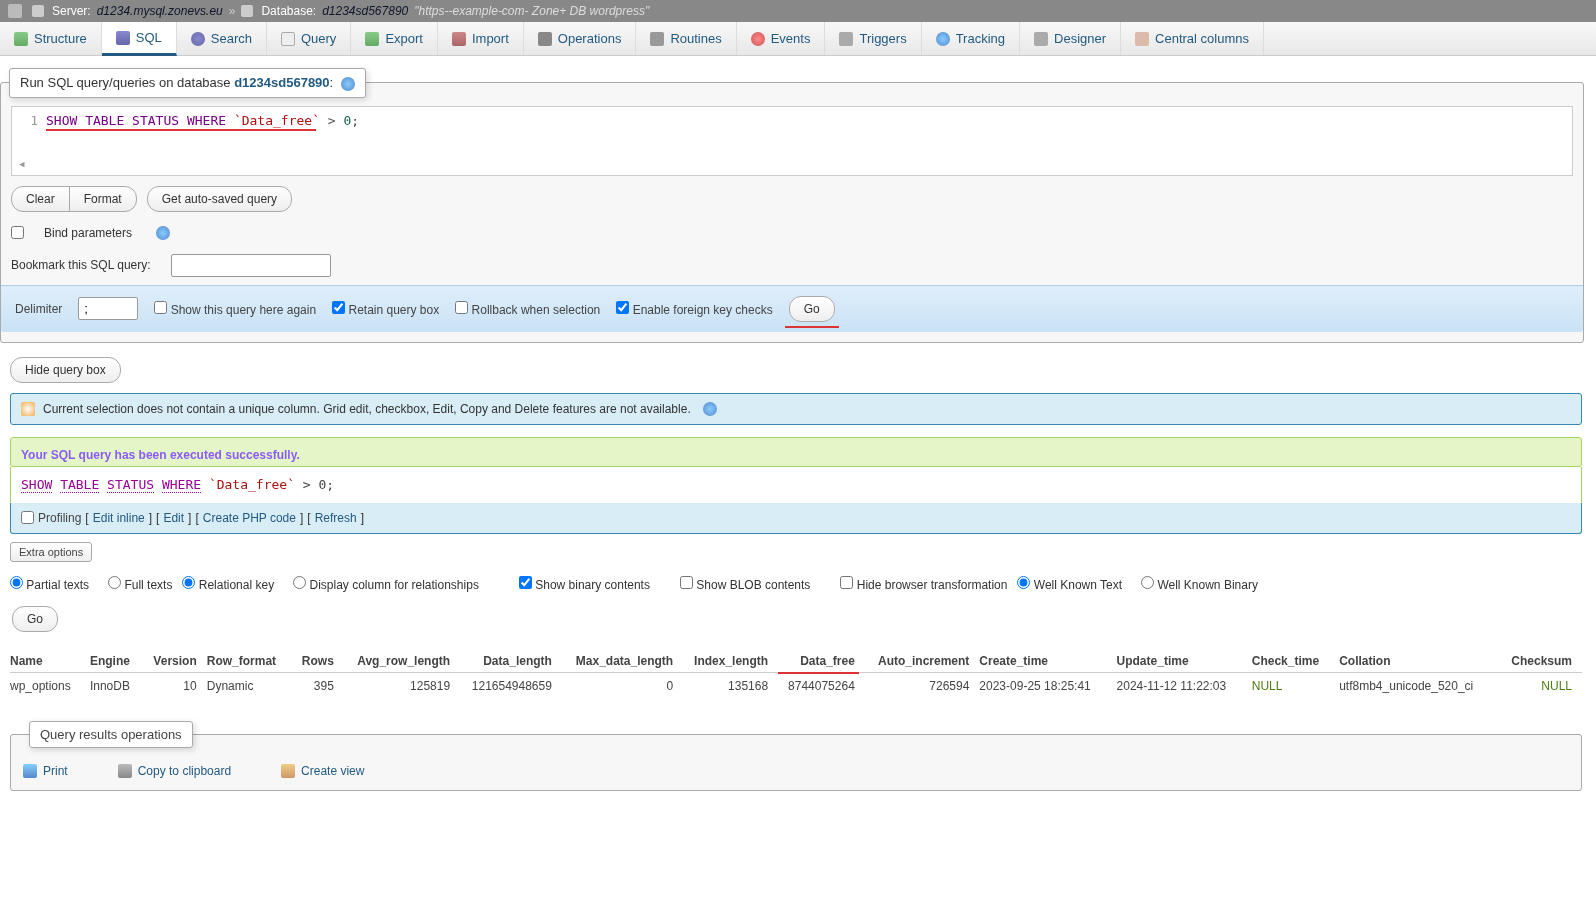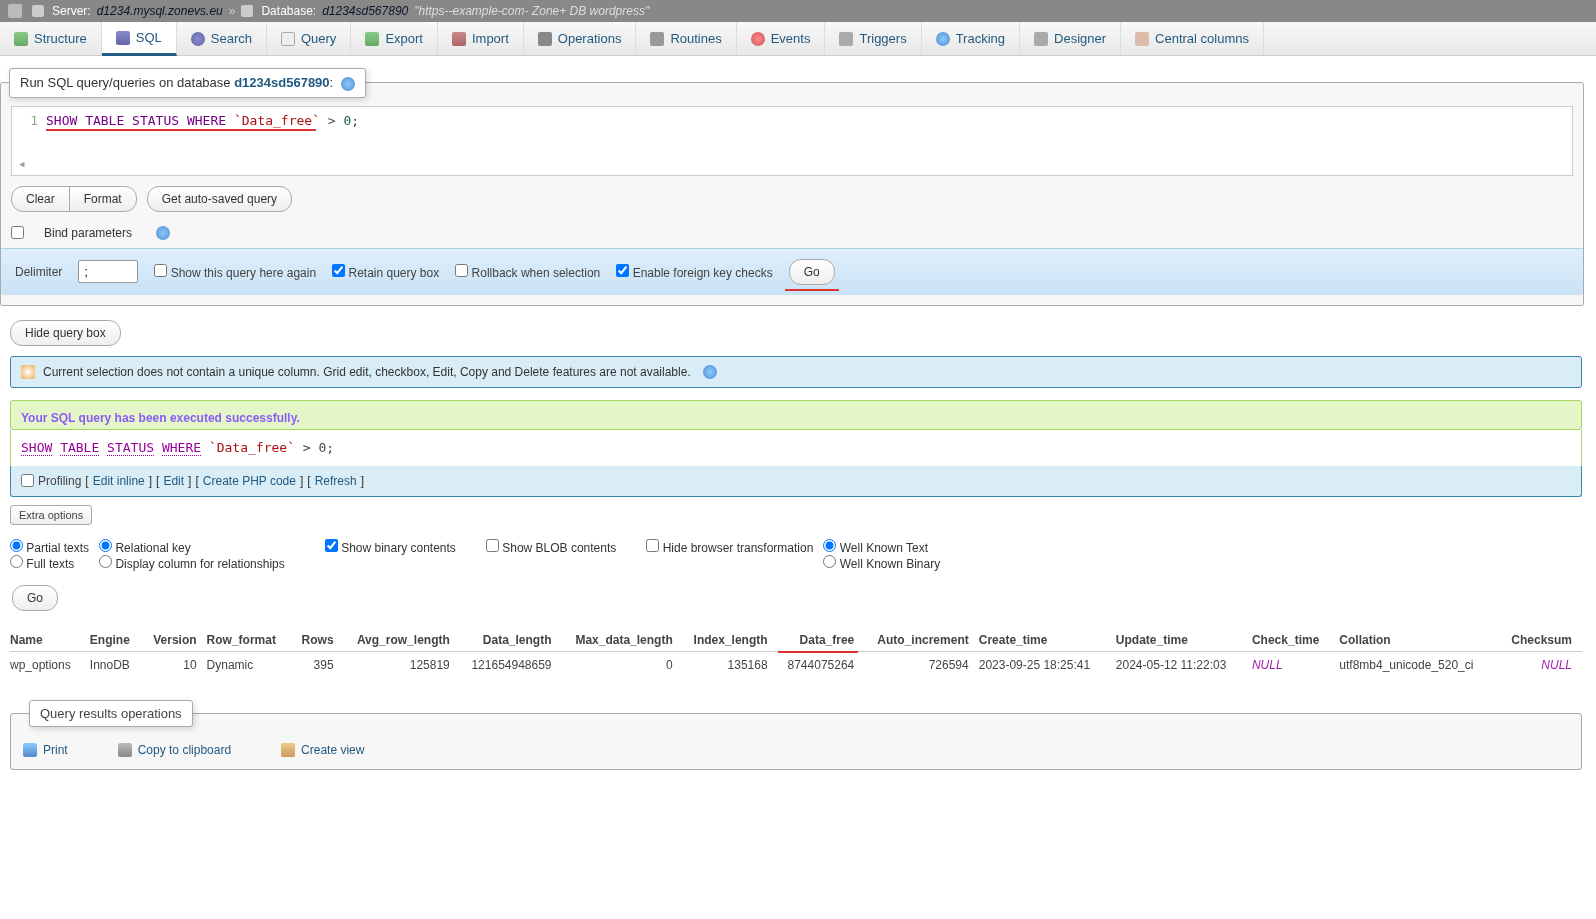--- a/index.html
+++ b/index.html
@@ -175,21 +175,21 @@
       padding:3px 8px;
       display:inline-block;
       font-size:11px;
       cursor:pointer;
     }
     .optgrid {
       margin: 14px 2px 0 10px;
       display:flex; gap:40px; flex-wrap:wrap;
       color:#333; font-size:12px;
     }
-    .optcol { display:flex; flex-direction:column; gap:0;}
+    .optcol { display:flex; gap:19px;}
     .optrow { display:flex; gap:30px; }
     .gobtn2 { margin:14px 2px 0 12px; }
     table.results {
       margin: 18px 2px 0 10px;
       border-collapse: collapse;
       font-size:12px;
       width: calc(100% - 12px);
     }
     table.results th {
       text-align:left;
@@ -198,21 +198,21 @@
       font-weight:bold;
       white-space:nowrap;
     }
     table.results td {
       padding:6px 10px 6px 0;
       white-space:nowrap;
     }
     table.results .r { text-align:right; }
     .th-underline { position:relative; }
     .th-underline::after{ content:""; position:absolute; left:0; right:6px; bottom:-2px; height:2px; background:#d33;}
-    .null { color:#a21caf; font-style:italic;}
+    .null { color:#4d7c0f; }
     fieldset.ops {
       margin: 22px 2px 0 10px;
       border:1px solid #aaa;
       background:#f7f7f7;
       border-radius:3px;
       padding: 16px 12px 12px 12px;
     }
     fieldset.ops legend{
       background:#fff;
       border:1px solid #aaa;
@@ -315,20 +315,24 @@
       <div class="btn-group">
         <button class="pma">Clear</button>
         <button class="pma">Format</button>
       </div>
       <button class="pma">Get auto-saved query</button>
     </div>
     <div class="row">
       <input type="checkbox" style="">
       <label>Bind parameters</label>
       <span class="help-icon"></span>
+    </div>
+    <div class="row">
+      <label>Bookmark this SQL query:</label>
+      <input type="text" class="small" value="" style="">
     </div>
     <div class="sqlfooter">
       <label>Delimiter</label>
       <input type="text" value=";" style="">
       <label><input type="checkbox" style=""> <span>Show this query here again</span></label>
       <label><input type="checkbox" checked="" style=""> <span>Retain query box</span></label>
       <label><input type="checkbox" style=""> <span>Rollback when selection</span></label>
       <label><input type="checkbox" checked="" style=""> <span>Enable foreign key checks</span></label>
       <span class="go-wrap">
         <button class="pma">Go</button>
@@ -424,21 +428,21 @@
         <td class="r">10</td>
         <td>Dynamic</td>
         <td class="r">395</td>
         <td class="r">125819</td>
         <td class="r">121654948659</td>
         <td class="r">0</td>
         <td class="r">135168</td>
         <td class="r">8744075264</td>
         <td class="r">726594</td>
         <td>2023-09-25 18:25:41</td>
-        <td>2024-05-12 11:22:03</td>
+        <td>2024-11-12 11:22:03</td>
         <td class="null">NULL</td>
         <td>utf8mb4_unicode_520_ci</td>
         <td class="r null">NULL</td>
       </tr>
     </tbody>
   </table>
 
   <fieldset class="ops">
     <legend>Query results operations</legend>
     <div class="oprow">

